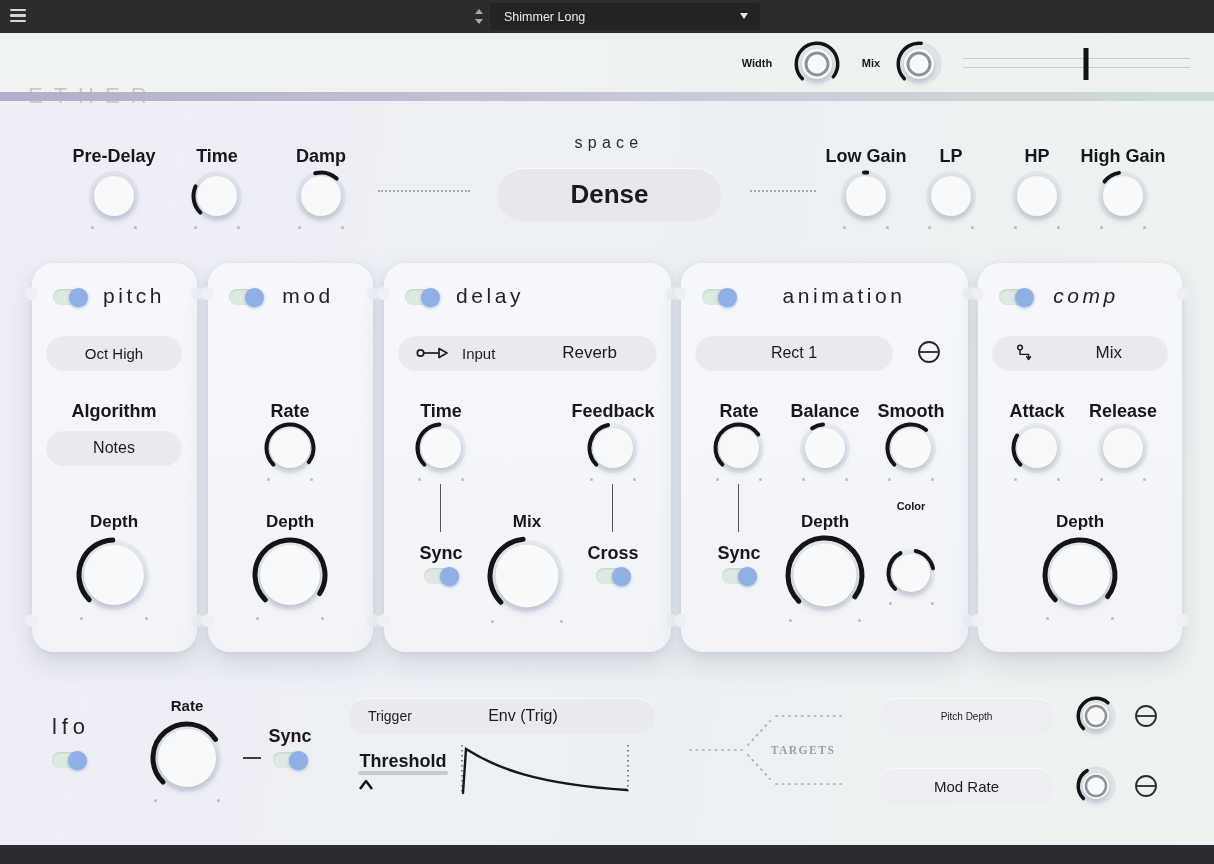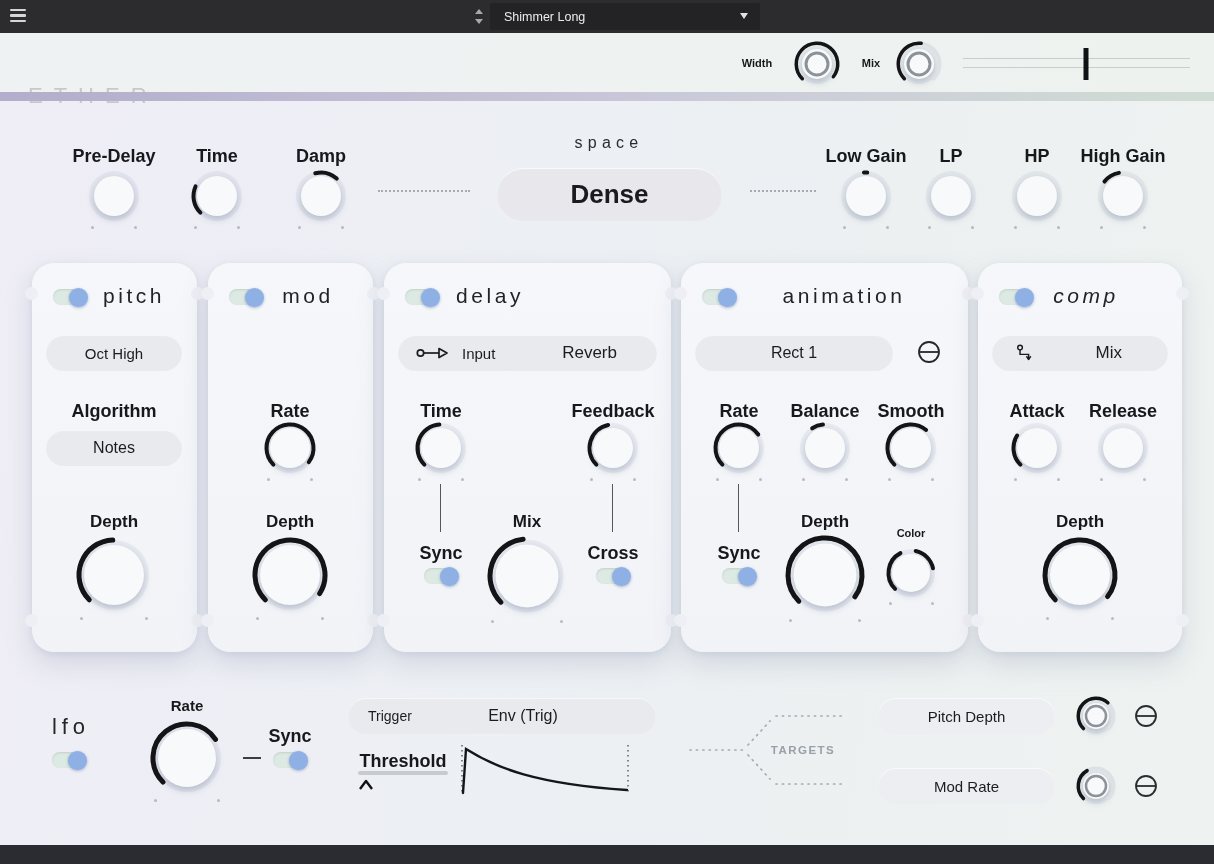--- a/index.html
+++ b/index.html
@@ -328,21 +328,21 @@
   <div class="toggle" style="left:722px;top:568px;">
       <div class="thumb"></div>
     </div>
   <div class="lbl big" style="left:825px;top:512px;">Depth</div>
   <div class="knob dots" style="left: 785px; top: 535px; width: 80px; height: 80px;">
       <div class="face" style="width: 63px; height: 63px;"></div>
       <svg viewBox="0 0 80 80">
         <path d="M13.84,66.16 A37,37 0 1 1 69.93,61.75" fill="none" stroke="#141417" stroke-width="5" stroke-linecap="round"></path>
       </svg>
     </div>
-  <div class="lbl small" style="left:911px;top:527px;">Color</div>
+  <div class="lbl small" style="left:911px;top:500px;">Color</div>
   <div class="knob dots" style="left: 886px; top: 548px; width: 50px; height: 50px;">
       <div class="face" style="width: 38px; height: 38px;"></div>
       <svg viewBox="0 0 50 50">
         <path d="M9.09,40.91 A22.5,22.5 0 0 1 14.44,5.13" fill="none" stroke="#141417" stroke-width="4" stroke-linecap="round"></path>
         <path d="M29.68,2.99 A22.5,22.5 0 0 1 47.01,20.32" fill="none" stroke="#141417" stroke-width="4" stroke-linecap="round"></path>
       </svg>
     </div>
 
   <div class="toggle" style="left:999px;top:289px;">
       <div class="thumb"></div>
@@ -410,24 +410,24 @@
 
   <svg class="abs" style="left:688px;top:702px;" width="172" height="96" viewBox="0 0 172 96">
     <g stroke="#a6abb4" stroke-width="1.7" stroke-dasharray="1.2,5.2" stroke-linecap="round" fill="none">
       <line x1="2" y1="48" x2="56" y2="48"></line>
       <line x1="60" y1="43" x2="82" y2="19"></line>
       <line x1="88" y1="14" x2="158" y2="14"></line>
       <line x1="60" y1="53" x2="82" y2="77"></line>
       <line x1="88" y1="82" x2="158" y2="82"></line>
     </g>
   </svg>
-  <div class="targets-lbl" style="left:803px;top:750px;">TARGETS</div>
+  <div class="targets-lbl" style="left:803px;top:750px;font-family:Liberation Serif, serif;">TARGETS</div>
 
   <div class="pill center" style="left:878px;top:698px;width:177px;height:36px;background:#eceef1;">
-    <span class="b" style="font-size:15px;">Pitch Depth</span>
+    <span class="b" style="font-size:10px;">Pitch Depth</span>
   </div>
   <div class="knob" style="left: 1076px; top: 696px; width: 40px; height: 40px;">
       <div class="face" style="width: 26px; height: 26px;"></div>
       <svg viewBox="0 0 40 40">
         <path d="M7.45,32.55 A17.75,17.75 0 1 1 32.55,32.55" fill="none" stroke="#dde1e6" stroke-width="3.5" stroke-linecap="round"></path>
         <path d="M7.45,32.55 A17.75,17.75 0 0 1 31.88,6.81" fill="none" stroke="#141417" stroke-width="3.5" stroke-linecap="round"></path>
         <circle cx="20" cy="20" r="10" fill="none" stroke="#8d9298" stroke-width="2.5"></circle>
       </svg>
     </div>
   <svg class="circicon" style="left:1134px;top:704px;" width="24" height="24" viewBox="0 0 24 24">

